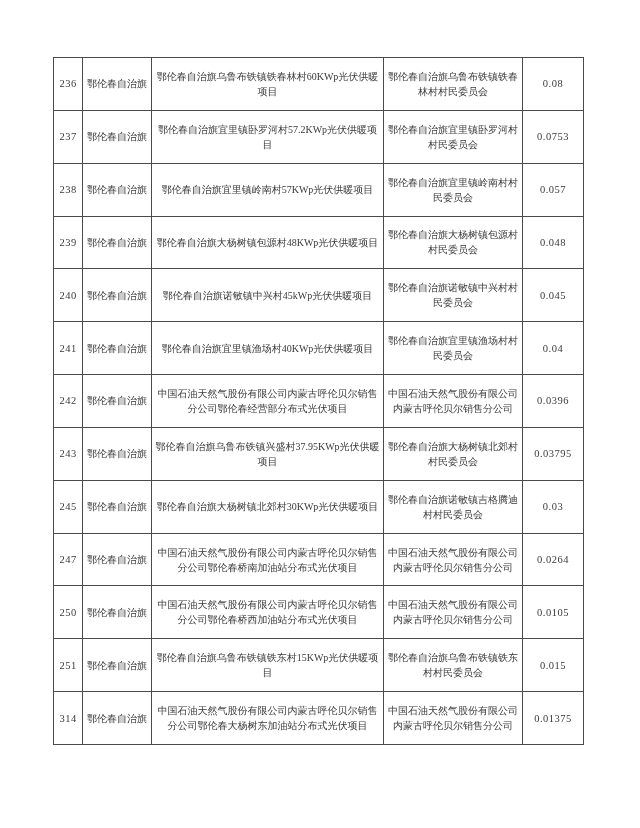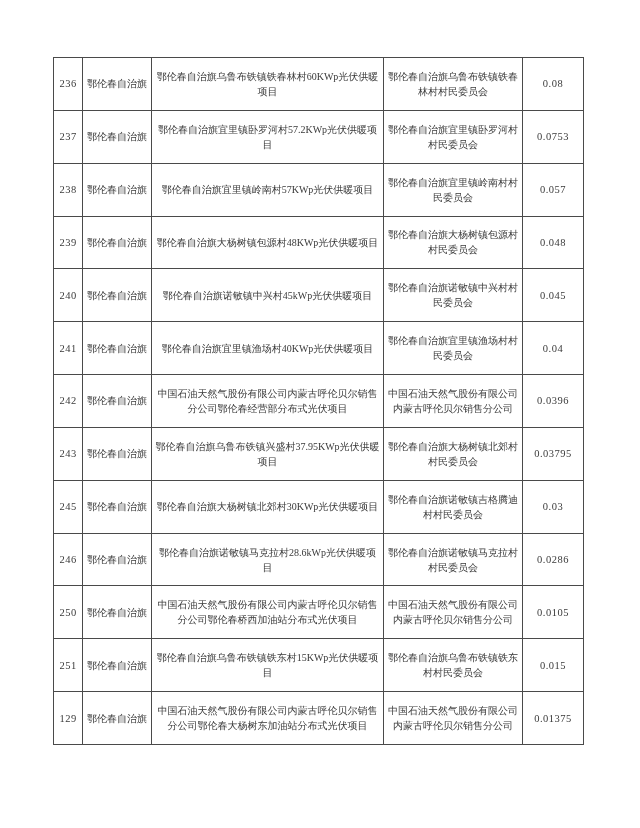--- a/index.html
+++ b/index.html
@@ -124,42 +124,42 @@
           <td class="cell-value">0.03795</td>
         </tr>
         <tr>
           <td class="cell-no">245</td>
           <td class="cell-county">鄂伦春自治旗</td>
           <td class="cell-project">鄂伦春自治旗大杨树镇北郊村30KWp光伏供暖项目</td>
           <td class="cell-unit">鄂伦春自治旗诺敏镇吉格腾迪村村民委员会</td>
           <td class="cell-value">0.03</td>
         </tr>
         <tr>
-          <td class="cell-no">246</td>
+          <td class="cell-no">247</td>
           <td class="cell-county">鄂伦春自治旗</td>
-          <td class="cell-project">鄂伦春自治旗诺敏镇马克拉村28.6kWp光伏供暖项目</td>
-          <td class="cell-unit">鄂伦春自治旗诺敏镇马克拉村村民委员会</td>
-          <td class="cell-value">0.0286</td>
+          <td class="cell-project">中国石油天然气股份有限公司内蒙古呼伦贝尔销售分公司鄂伦春桥南加油站分布式光伏项目</td>
+          <td class="cell-unit">中国石油天然气股份有限公司内蒙古呼伦贝尔销售分公司</td>
+          <td class="cell-value">0.0264</td>
         </tr>
         <tr>
           <td class="cell-no">250</td>
           <td class="cell-county">鄂伦春自治旗</td>
           <td class="cell-project">中国石油天然气股份有限公司内蒙古呼伦贝尔销售分公司鄂伦春桥西加油站分布式光伏项目</td>
           <td class="cell-unit">中国石油天然气股份有限公司内蒙古呼伦贝尔销售分公司</td>
           <td class="cell-value">0.0105</td>
         </tr>
         <tr>
           <td class="cell-no">251</td>
           <td class="cell-county">鄂伦春自治旗</td>
           <td class="cell-project">鄂伦春自治旗乌鲁布铁镇铁东村15KWp光伏供暖项目</td>
           <td class="cell-unit">鄂伦春自治旗乌鲁布铁镇铁东村村民委员会</td>
           <td class="cell-value">0.015</td>
         </tr>
         <tr>
-          <td class="cell-no">129</td>
+          <td class="cell-no">314</td>
           <td class="cell-county">鄂伦春自治旗</td>
           <td class="cell-project">中国石油天然气股份有限公司内蒙古呼伦贝尔销售分公司鄂伦春大杨树东加油站分布式光伏项目</td>
           <td class="cell-unit">中国石油天然气股份有限公司内蒙古呼伦贝尔销售分公司</td>
           <td class="cell-value">0.01375</td>
         </tr>
       </tbody>
   </table>
 </div>
 
 </body></html>

